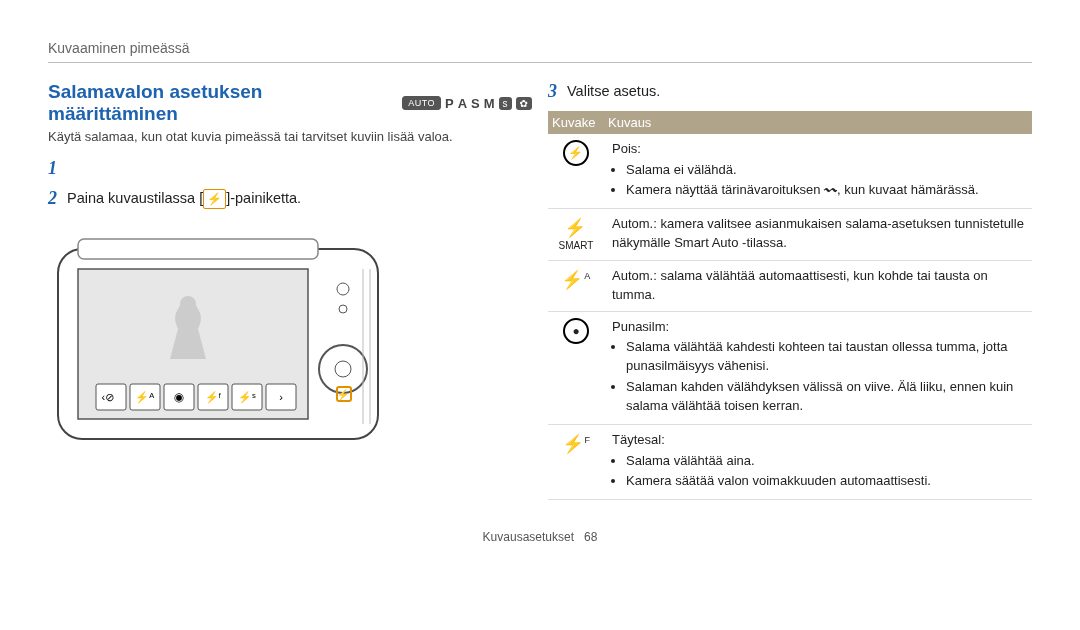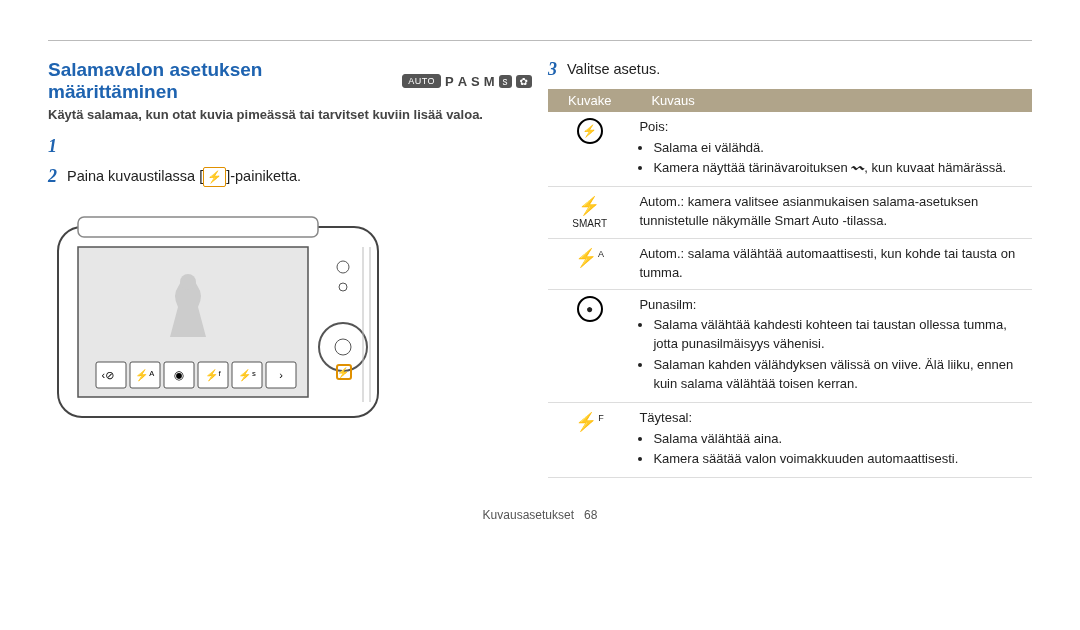--- a/index.html
+++ b/index.html
@@ -68,21 +68,20 @@
     background: #555;
     color: #fff;
     border-radius: 3px;
     padding: 1px 4px;
     font-size: 10px;
   }
   .intro {
     font-size: 13px;
     color: #444;
     margin-bottom: 14px;
-    font-weight: bold;
   }
   .step {
     display: flex;
     gap: 10px;
     margin-bottom: 8px;
     align-items: flex-start;
   }
   .step-num {
     color: #1E63B0;
     font-style: italic;
@@ -113,21 +112,21 @@
   table.opts {
     border-collapse: collapse;
     width: 100%;
     font-size: 13px;
   }
   table.opts th {
     background: #b0a48a;
     color: #fff;
     text-align: left;
     font-weight: normal;
-    padding: 4px 20px;
+    padding: 4px 4px;
     font-size: 13px;
   }
   table.opts td {
     border-bottom: 1px solid #ddd;
     padding: 6px 8px;
     vertical-align: top;
     line-height: 1.45;
   }
   table.opts td.icon-cell {
     width: 40px;
@@ -162,20 +161,21 @@
     font-size: 12px;
     color: #555;
     margin-top: 30px;
   }
 </style>
 </head>
 <body>
 
 <div class="page">
 
+  <div class="chapter">Kuvaaminen pimeässä</div>
   <hr class="thin">
 
   <div class="columns">
 
     <div class="col">
 
       <div class="heading-row">
         <span class="section-title">Salamavalon asetuksen määrittäminen</span>
         <span class="mode-icons">
           <span class="mode-box">AUTO</span>

